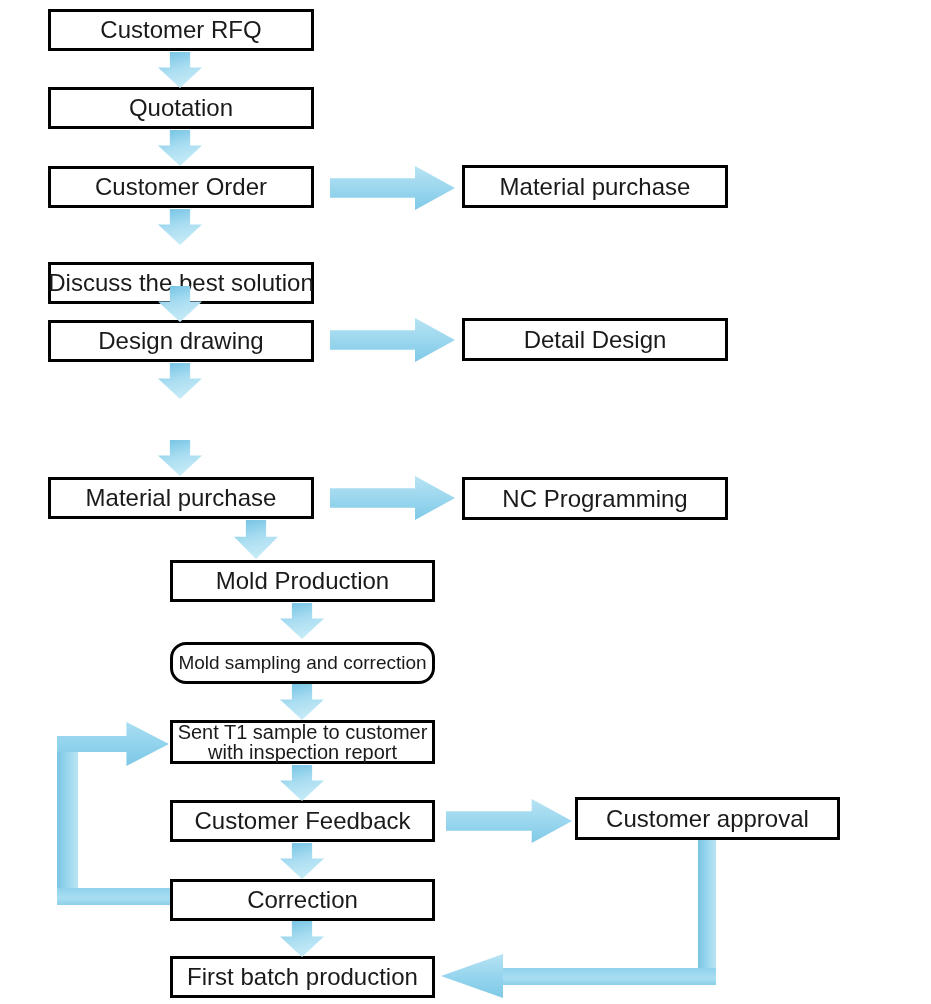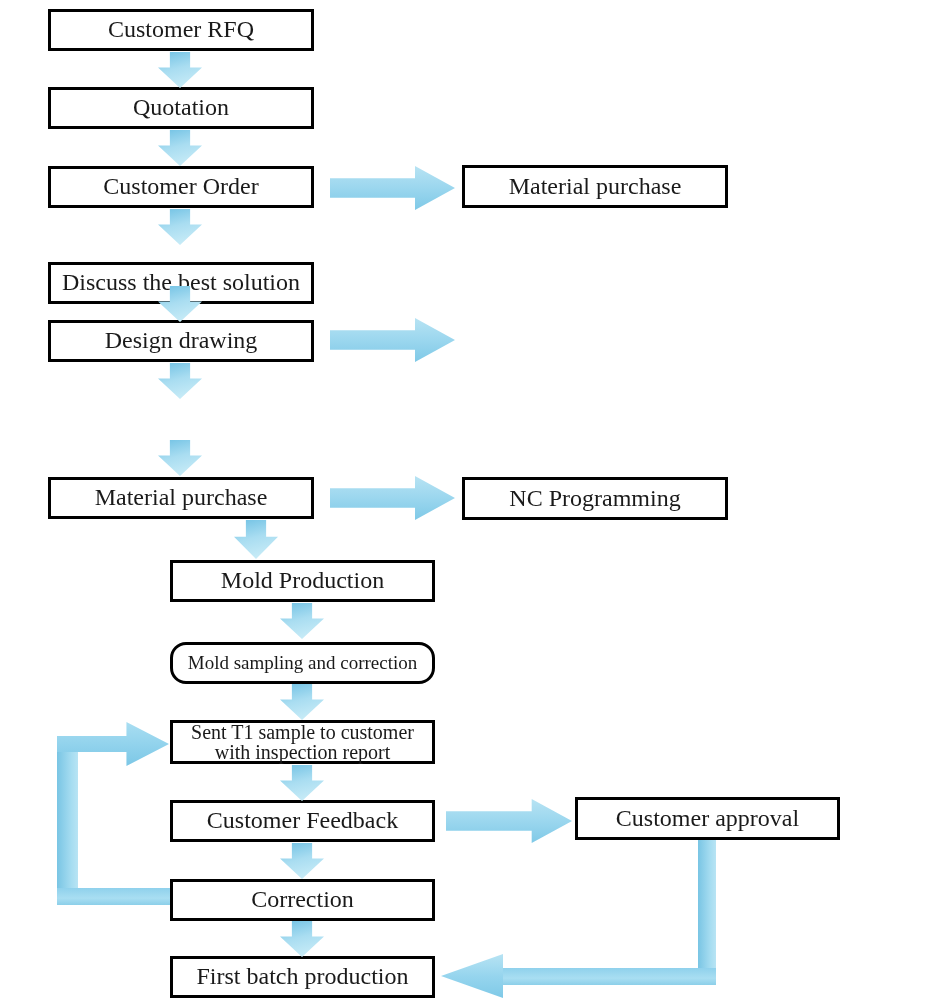--- a/index.html
+++ b/index.html
@@ -5,21 +5,21 @@
   html, body {
     margin: 0;
     padding: 0;
     background: #ffffff;
   }
   #canvas {
     position: relative;
     width: 931px;
     height: 1004px;
     background: #ffffff;
-    font-family: Liberation Serif, serif;
+    font-family: Liberation Sans, sans-serif;
     overflow: hidden;
   }
   
   .node {
     position: absolute;
     box-sizing: border-box;
     border: 3px solid #000000;
     background: #ffffff;
     display: flex;
     align-items: center;
@@ -90,20 +90,21 @@
   <div class="node col-mid small-text" style="top:642px;">Mold sampling and correction</div>
   <div class="node col-mid two-line" style="top:720px; height:44px;">
     <span>Sent T1 sample to customer</span>
     <span>with inspection report</span>
   </div>
   <div class="node col-mid" style="top:800px;">Customer Feedback</div>
   <div class="node col-mid" style="top:879px;">Correction</div>
   <div class="node col-mid" style="top:956px;">First batch production</div>
 
   <div class="node col-right" style="top:165px;">Material purchase</div>
+  <div class="node col-right" style="top:318px;">Detail Design</div>
   <div class="node col-right" style="top:477px;">NC Programming</div>
   <div class="node" style="left:575px; top:797px; width:265px; height:43px;">Customer approval</div>
 
   <div class="arrow-down" style="left:158px; top:52px;"></div>
   <div class="arrow-down" style="left:158px; top:130px;"></div>
   <div class="arrow-down" style="left:158px; top:209px;"></div>
   <div class="arrow-down" style="left:158px; top:286px;"></div>
   <div class="arrow-down" style="left:158px; top:363px;"></div>
   <div class="arrow-down" style="left:158px; top:440px;"></div>
   <div class="arrow-down" style="left:234px; top:520px; height:39px;"></div>

